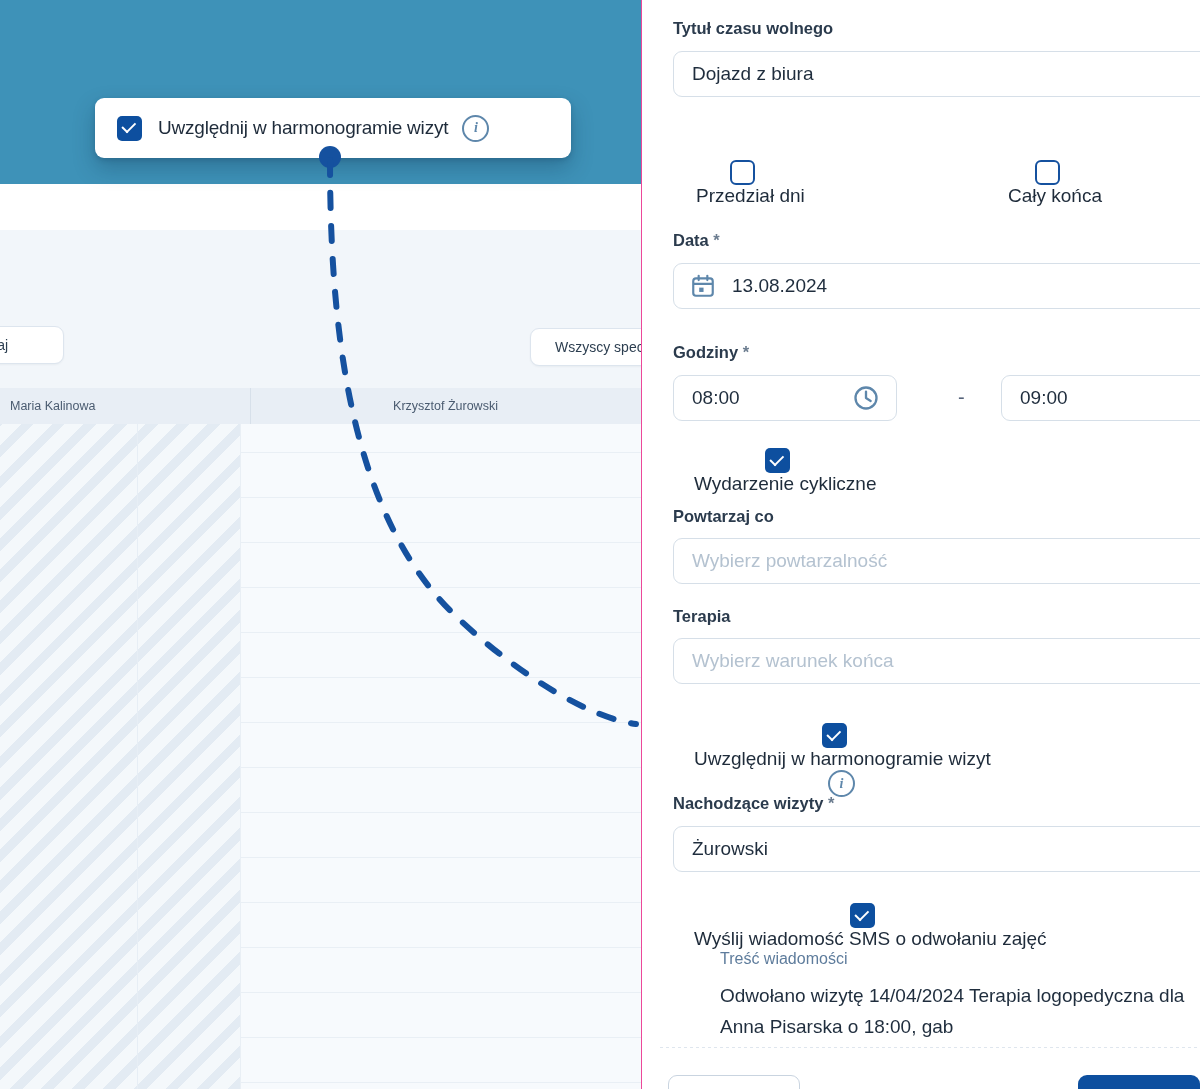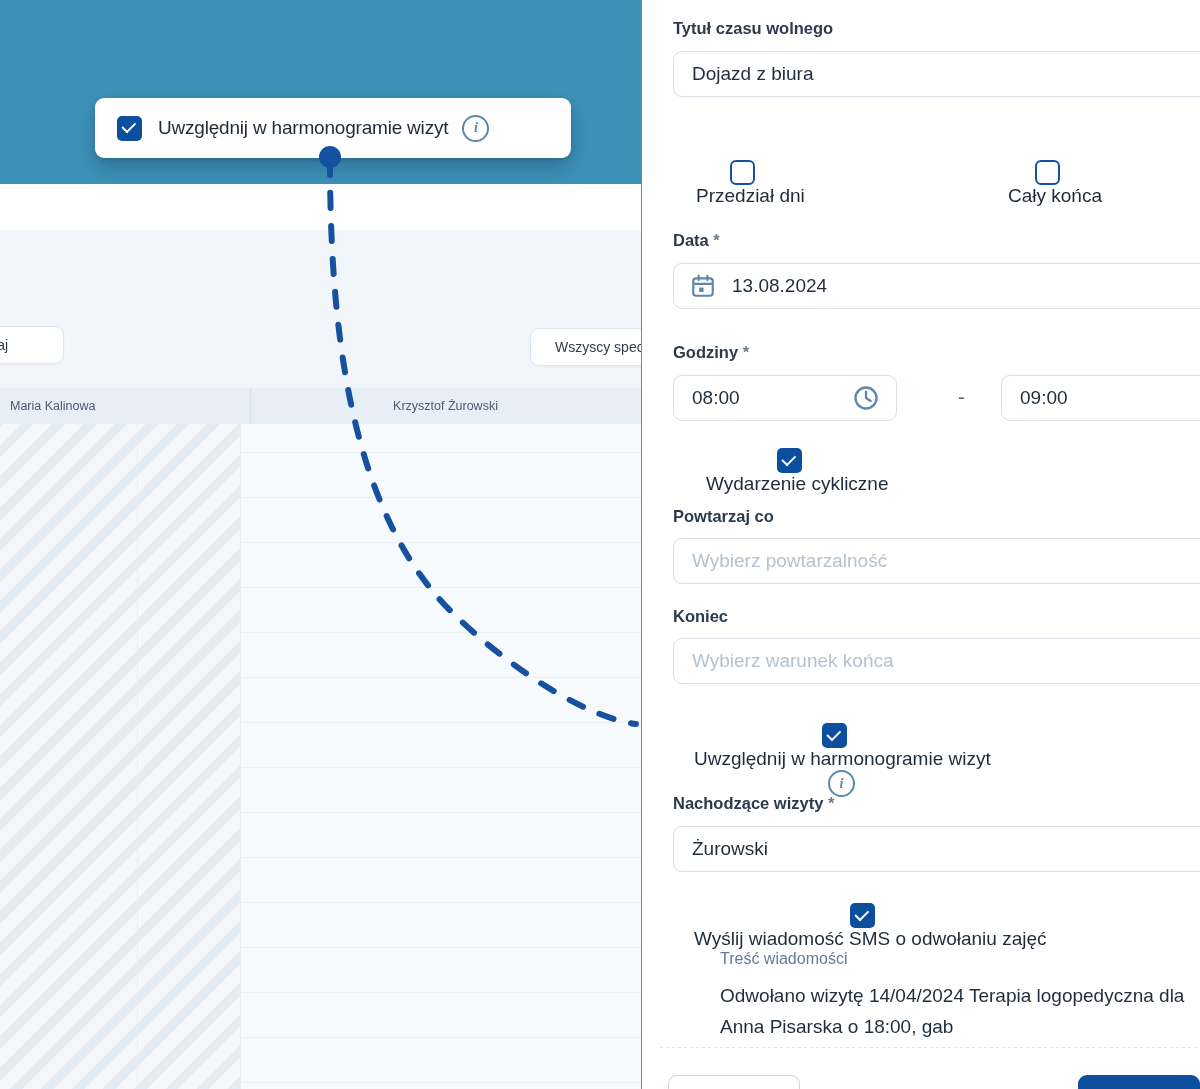--- a/index.html
+++ b/index.html
@@ -252,33 +252,33 @@
     <svg width="28" height="28" viewBox="0 0 24 24" style="flex:0 0 auto;">
       <circle cx="12" cy="12" r="9" fill="none" stroke="#5e87ab" stroke-width="2"></circle>
       <polyline points="12,6.5 12,12 16,14.5" fill="none" stroke="#5e87ab" stroke-width="2" stroke-linecap="round" stroke-linejoin="round"></polyline>
     </svg>
   </div>
   <div style="position:absolute;left:316px;top:386px;font-size:20px;color:#55637a;">-</div>
   <div class="inp" style="left:359px;top:375px;width:274px;">
     <span>09:00</span>
   </div>
 
-  <div class="chk-row" style="left:48px;top:448px;">
+  <div class="chk-row" style="left:36px;top:448px;">
     <div class="cb checked">
       <i class="tick"></i>
     </div>
     <div class="lbl">Wydarzenie cykliczne</div>
   </div>
 
   <div class="field-label" style="left:31px;top:507px;">Powtarzaj co</div>
   <div class="inp ph" style="left:31px;top:538px;width:560px;">
     <span>Wybierz powtarzalność</span>
   </div>
 
-  <div class="field-label" style="left:31px;top:607px;">Koniec</div>
+  <div class="field-label" style="left:31px;top:607px;">Terapia</div>
   <div class="inp ph" style="left:31px;top:638px;width:560px;">
     <span>Wybierz warunek końca</span>
   </div>
 
   <div class="chk-row" style="left:36px;top:723px;">
     <div class="cb checked">
       <i class="tick"></i>
     </div>
     <div class="lbl">Uwzględnij w harmonogramie wizyt</div>
     <div class="info-ico" style="margin-left:14px;">i</div>

